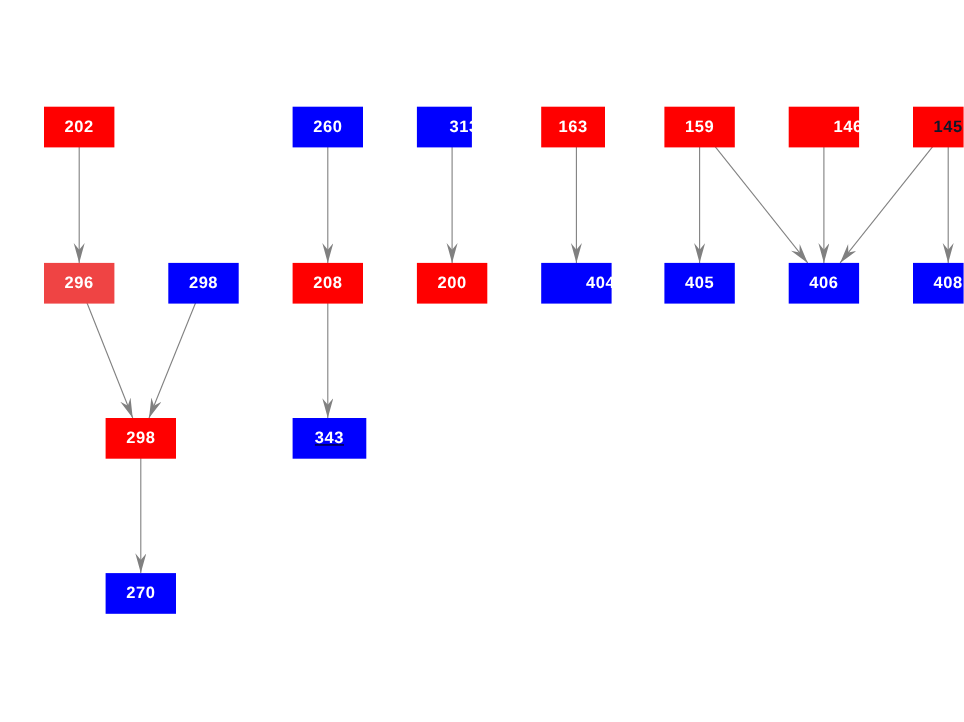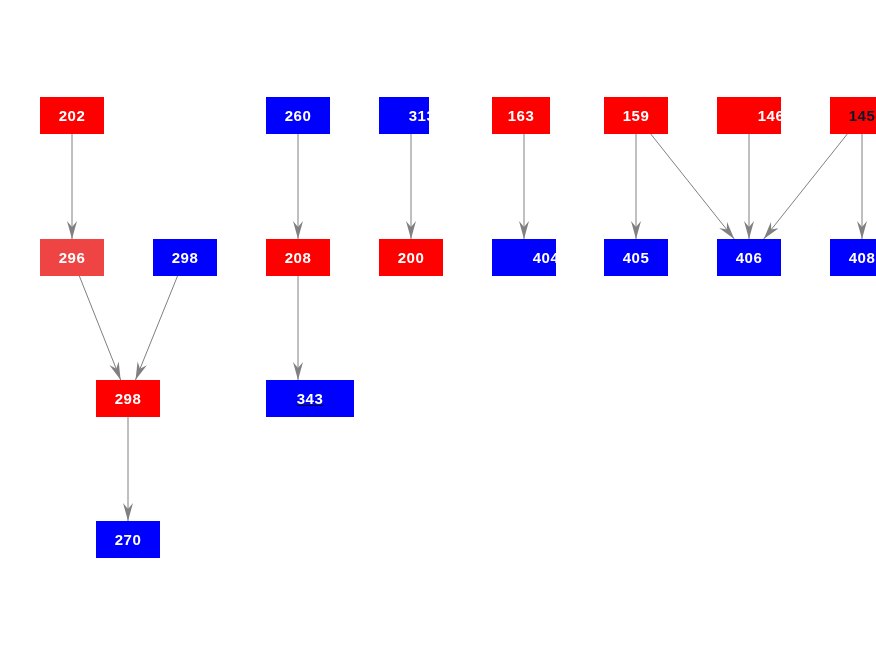--- a/index.html
+++ b/index.html
@@ -107,19 +107,19 @@
     </div>
     <div class="node" style="left: 687px; top: 239px; width: 64px; height: 37px; background: rgb(0, 0, 255);">
       <span style="color: rgb(255, 255, 255);">406</span>
     </div>
     <div class="node" style="left: 800px; top: 239px; width: 64px; height: 37px; background: rgb(0, 0, 255);">
       <span style="color: rgb(255, 255, 255);">408</span>
     </div>
     <div class="node" style="left: 66px; top: 380px; width: 64px; height: 37px; background: rgb(255, 0, 0);">
       <span style="color: rgb(255, 255, 255);">298</span>
     </div>
-    <div class="node" style="left: 236px; top: 380px; width: 88px; height: 37px; background: rgb(0, 0, 255); text-decoration: underline;">
+    <div class="node" style="left: 236px; top: 380px; width: 67px; height: 37px; background: rgb(0, 0, 255); text-decoration: underline;">
       <span style="color: rgb(255, 255, 255);">343</span>
     </div>
     <div class="node" style="left: 66px; top: 521px; width: 64px; height: 37px; background: rgb(0, 0, 255);">
       <span style="color: rgb(255, 255, 255);">270</span>
     </div>
   </div>
 
 </body></html>

